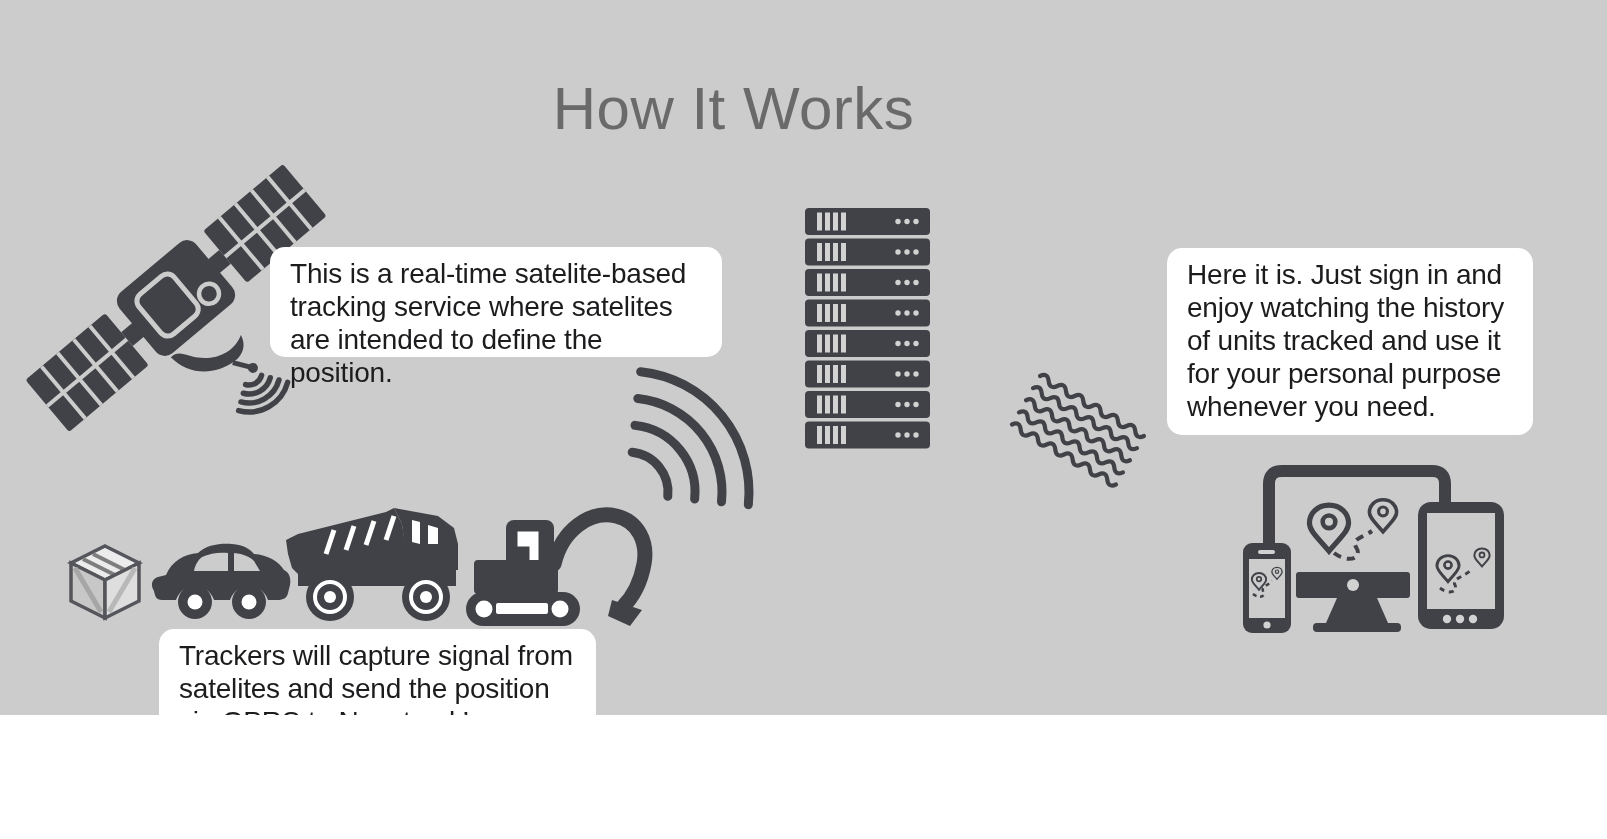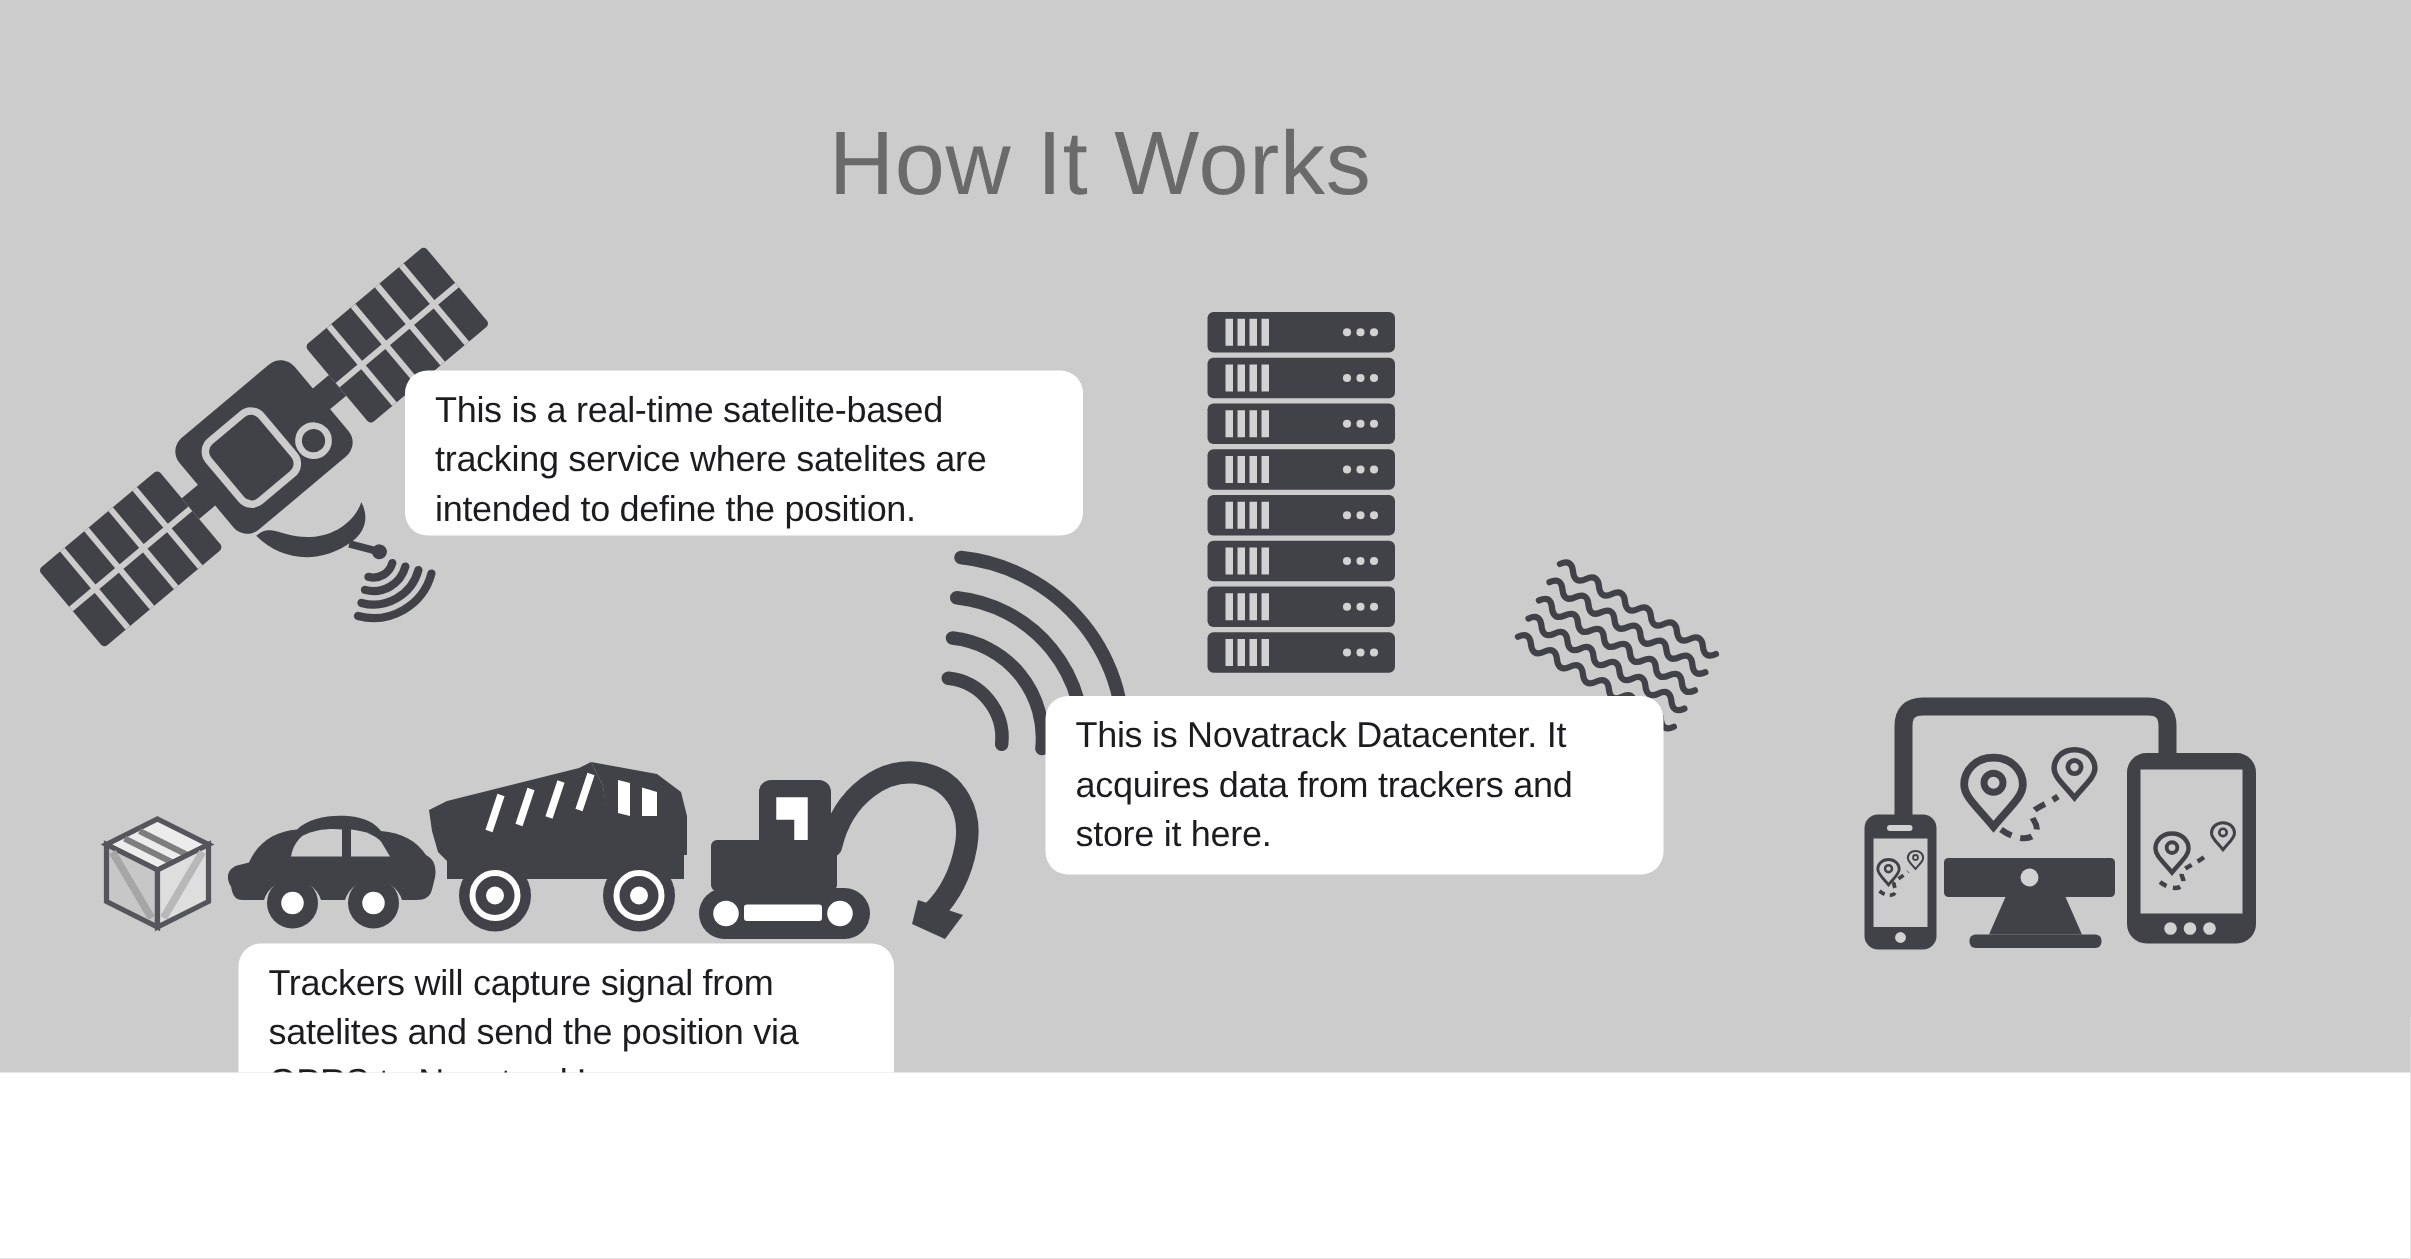--- a/index.html
+++ b/index.html
@@ -6,21 +6,21 @@
     --background:#cccccc; --icon-dark:#414247; --icon-light:#ffffff;
     --screen-gray:#d2d2d3; --callout-bg:#ffffff; --callout-text:#1c1c1e; --title-text:#6a6a6a;
   }
   *{box-sizing:border-box;margin:0;padding:0}
   body{font-family:"Liberation Sans",sans-serif;background:#ffffff}
   .canvas{position:relative;width:1607px;height:715px;background:var(--background);overflow:hidden}
   .scene{position:absolute;left:0;top:0}
   .title{position:absolute;top:74px;left:0;width:1467px;text-align:center;
          font-size:60px;font-weight:400;color:var(--title-text);letter-spacing:.5px}
   .callout{position:absolute;background:var(--callout-bg);color:var(--callout-text);
-           border-radius:15px;font-size:24px;line-height:33px;padding:10px 20px;letter-spacing:-.2px}
+           border-radius:15px;font-size:28px;line-height:33px;padding:10px 20px;letter-spacing:-.2px}
   .callout.satellite {left:270px;top:247px;width:452px;height:110px}
   .callout.datacenter{left:697px;top:464px;width:412px;height:119px}
   .callout.trackers  {left:159px;top:629px;width:437px;height:116px}
   .callout.client    {left:1167px;top:248px;width:366px;height:187px}
   .fd{fill:var(--icon-dark)} .fb{fill:var(--background)} .fw{fill:var(--icon-light)} .fsc{fill:var(--screen-gray)}
   .sd{stroke:var(--icon-dark);fill:none} .sb{stroke:var(--background);fill:none} .sw{stroke:var(--icon-light);fill:none}
 </style>
 </head>
 <body>
 
@@ -168,15 +168,15 @@
       <circle cx="1473" cy="619" r="4.2" class="fsc"></circle>
       <use href="#pin-def" transform="translate(1448,568) scale(0.65)"></use>
       <use href="#pin-def" transform="translate(1482,557) scale(0.45)"></use>
       <path class="sd" stroke-width="3" stroke-dasharray="5,4.5" d="M1440,588 C1449,595 1458,592 1455,585 C1452,579 1461,578 1470,571"></path>
     </g>
   </svg>
 
   <h1 class="title">How It Works</h1>
 
   <div class="callout satellite">This is a real-time satelite-based tracking service where satelites are intended to define the position.</div>
-  <div class="callout datacenter">This is Novatrack Datacenter. It acquires data from trackers and store it here.</div>
   <div class="callout trackers">Trackers will capture signal from satelites and send the position via GPRS to Novatrack’s server.</div>
+  <div class="callout client">Here it is. Just sign in and enjoy watching the history of units tracked and use it for your personal purpose whenever you need.</div>
 </div>
 
 </body></html>

